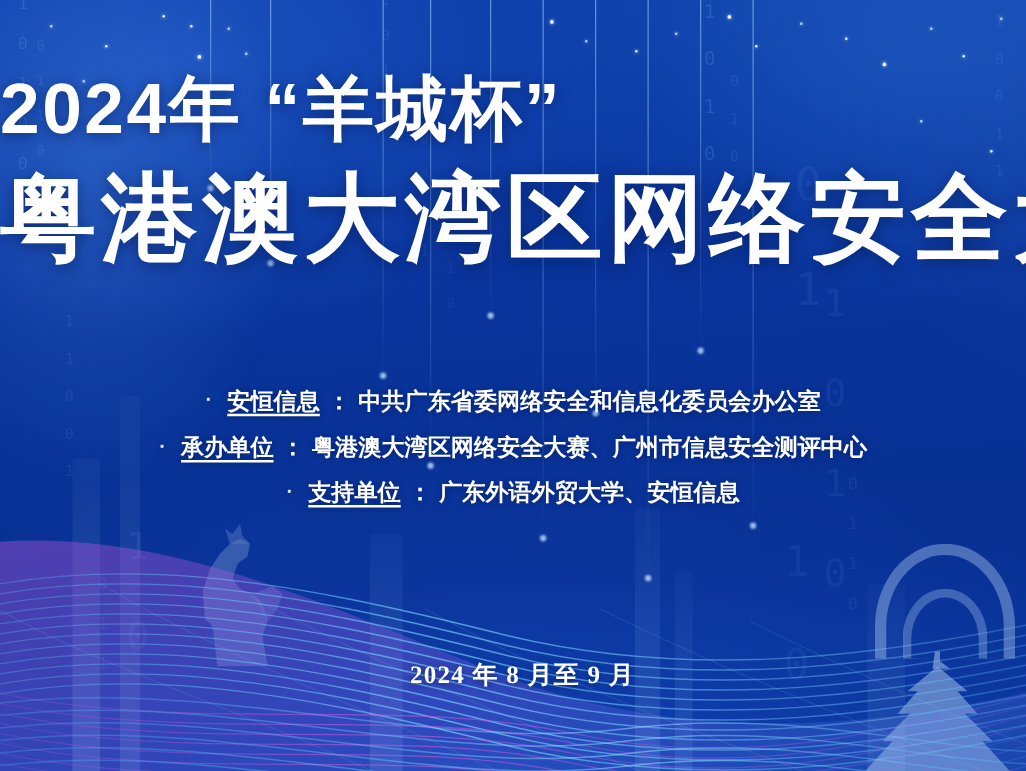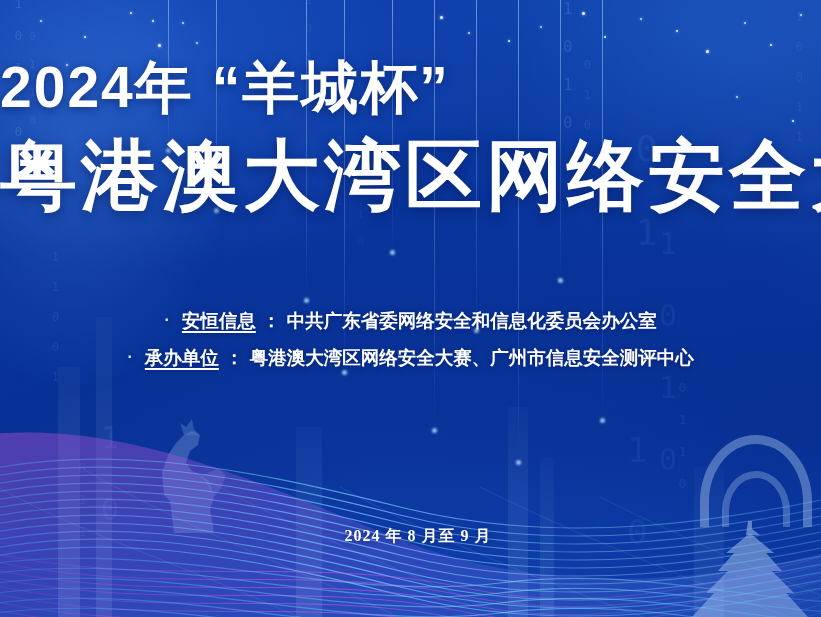--- a/index.html
+++ b/index.html
@@ -163,21 +163,21 @@
   }
   .org-colon { margin: 0 1px 0 1px; }
 
   .date-line {
     position: absolute;
     left: 0; right: 0;
     top: 526px;
     text-align: center;
     color: #ffffff;
     font-family: "Liberation Serif", "DejaVu Serif", serif;
-    font-size: 16px;
+    font-size: 20px;
     font-weight: 700;
     letter-spacing: 1px;
     text-shadow: 0 1px 6px rgba(3,22,80,0.65);
     white-space: nowrap;
     padding-left: 15px;
   }
 </style>
 </head>
 <body>
 
@@ -353,18 +353,24 @@
     </div>
 
 
     <div class="org-row">
       <span class="org-bullet">·</span>
       <span class="org-label">承办单位</span>
       <span class="org-colon">：</span>
       <span>粤港澳大湾区网络安全大赛、广州市信息安全测评中心</span>
     </div>
 
+    <div class="org-row">
+      <span class="org-bullet">·</span>
+      <span class="org-label">支持单位</span>
+      <span class="org-colon">：</span>
+      <span>广东外语外贸大学、安恒信息</span>
+    </div>
 
   </div>
 
   <div class="date-line">2024 年 8 月至 9 月</div>
 
 </div>
 
 </body></html>

